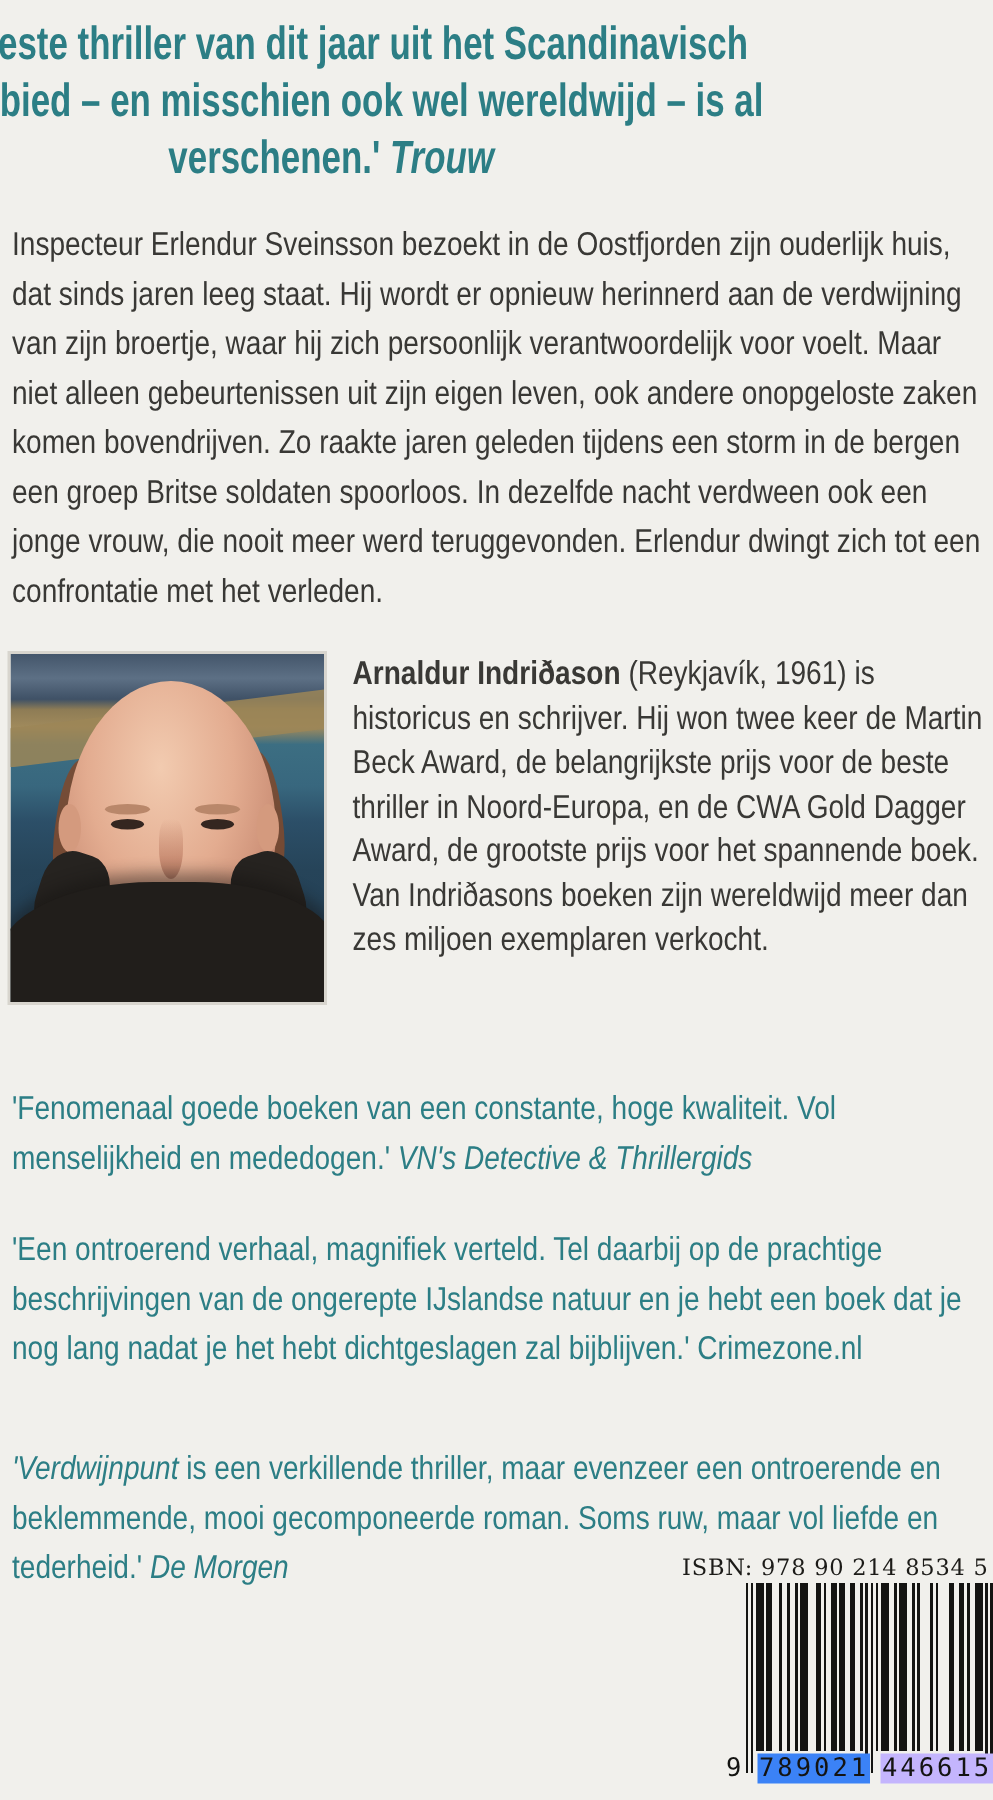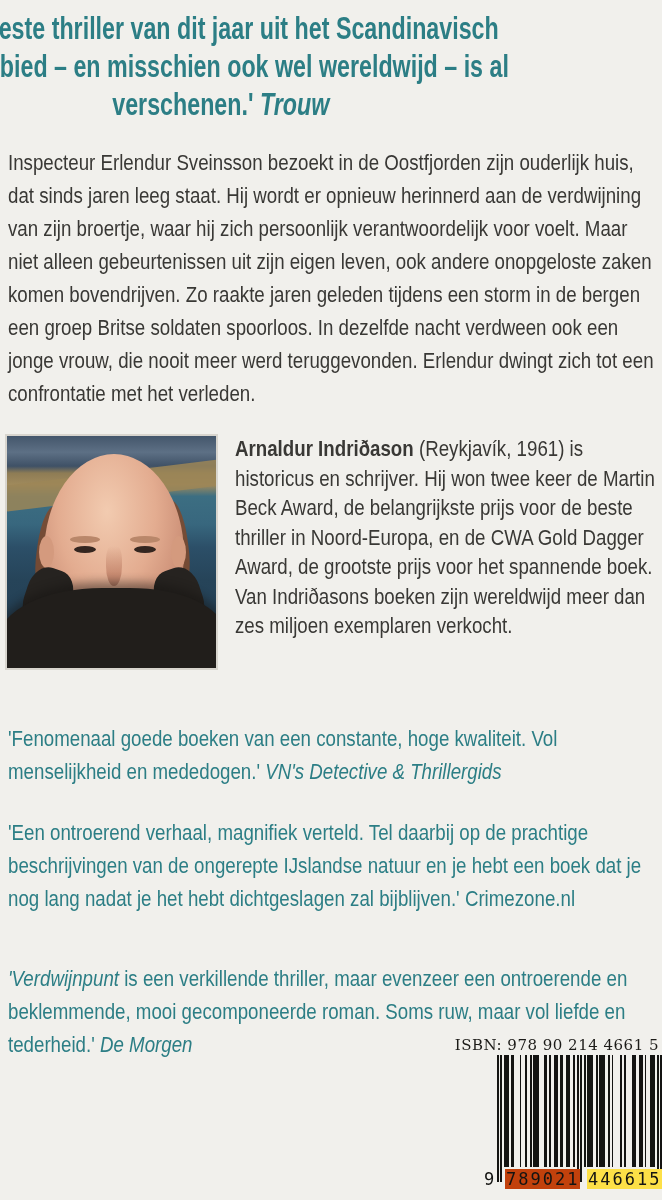--- a/index.html
+++ b/index.html
@@ -60,22 +60,22 @@
   .author-text strong{ font-weight:bold; }
   .quote-src-it{ font-style:italic; }
   .quote-title{ font-style:italic; }
   .isbn{ position:absolute; top:1036px; right:3px;
     font-family:"DejaVu Serif", serif; font-size:15px; letter-spacing:.5px; color:#1c1b18;}
   .barcode{ position:absolute; top:1055px; right:0; width:178px; height:145px; }
   .barcode svg{ position:absolute; left:13px; top:0; }
   .bc-digits{ position:absolute; top:112px; left:0; width:178px; height:22px;
     font-family:"DejaVu Sans Mono", monospace; font-size:17px; color:#141412; }
   .bc-lead{ position:absolute; left:0; top:2px; }
-  .bc-left{ position:absolute; left:21px; top:2px; letter-spacing:2px; background:#c2410c; padding:0 1px;}
-  .bc-right{ position:absolute; left:103px; top:2px; letter-spacing:2px; background:#fde047; padding:0 1px;}
+  .bc-left{ position:absolute; left:21px; top:2px; letter-spacing:2px; background:#3b82f6; padding:0 1px;}
+  .bc-right{ position:absolute; left:103px; top:2px; letter-spacing:2px; background:#c4b5fd; padding:0 1px;}
 </style>
 </head>
 <body>
 
 <div class="cover">
 
   <div class="top-quote teal">
     <span>'De beste thriller van dit jaar uit het Scandinavisch taalgebied – en misschien ook wel wereldwijd – is al verschenen.'</span>
     <em>Trouw</em>
   </div>
@@ -116,21 +116,21 @@
   <div class="body-block cond teal" style="top:816px;">
     <span>'Een ontroerend verhaal, magnifiek verteld. Tel daarbij op de prachtige beschrijvingen van de ongerepte IJslandse natuur en je hebt een boek dat je nog lang nadat je het hebt dichtgeslagen zal bijblijven.'</span>
     <span>Crimezone.nl</span>
   </div>
 
   <div class="body-block cond teal" style="top:962px;">
     <span class="quote-title">'Verdwijnpunt</span><span> is een verkillende thriller, maar evenzeer een ontroerende en beklemmende, mooi gecomponeerde roman. Soms ruw, maar vol liefde en tederheid.'</span>
     <em class="quote-src-it">De Morgen</em>
   </div>
 
-  <div class="isbn">ISBN: 978 90 214 4661 5</div>
+  <div class="isbn">ISBN: 978 90 214 8534 5</div>
 
   <div class="barcode">
     <svg id="barcode-svg" width="165" height="127" viewBox="0 0 95 127" preserveAspectRatio="none" shape-rendering="crispEdges">
         <rect x="0" y="0" width="1" height="127" fill="#141412"></rect>
         <rect x="2" y="0" width="1" height="127" fill="#141412"></rect>
         <rect x="4" y="0" width="1" height="112" fill="#141412"></rect>
         <rect x="5" y="0" width="1" height="112" fill="#141412"></rect>
         <rect x="6" y="0" width="1" height="112" fill="#141412"></rect>
         <rect x="8" y="0" width="1" height="112" fill="#141412"></rect>
         <rect x="9" y="0" width="1" height="112" fill="#141412"></rect>

